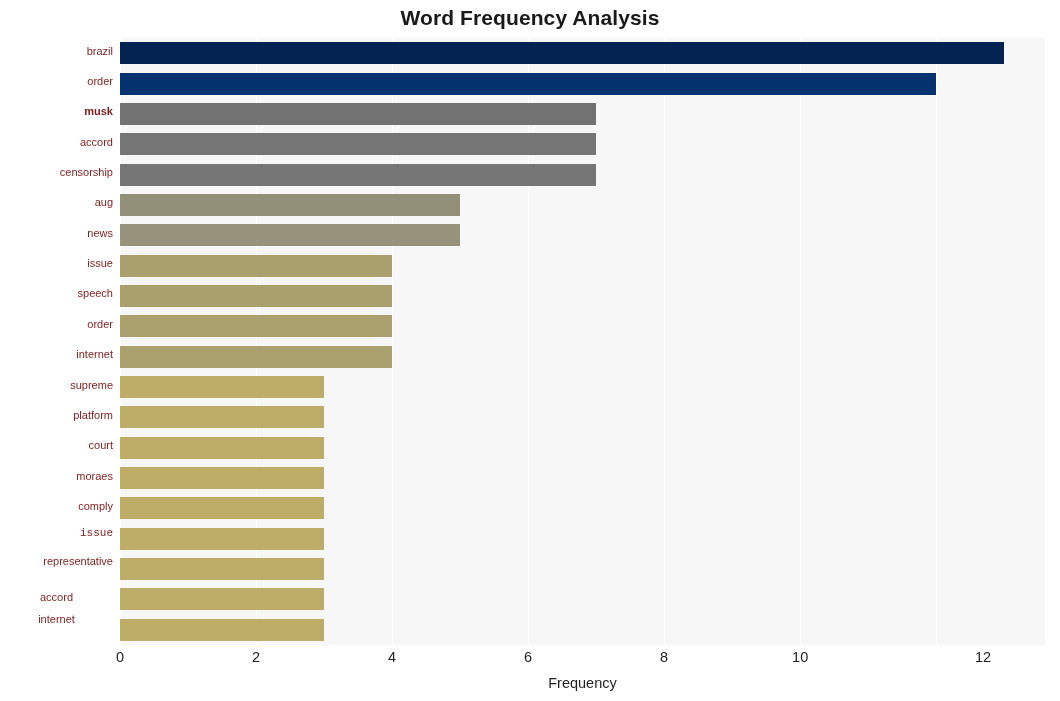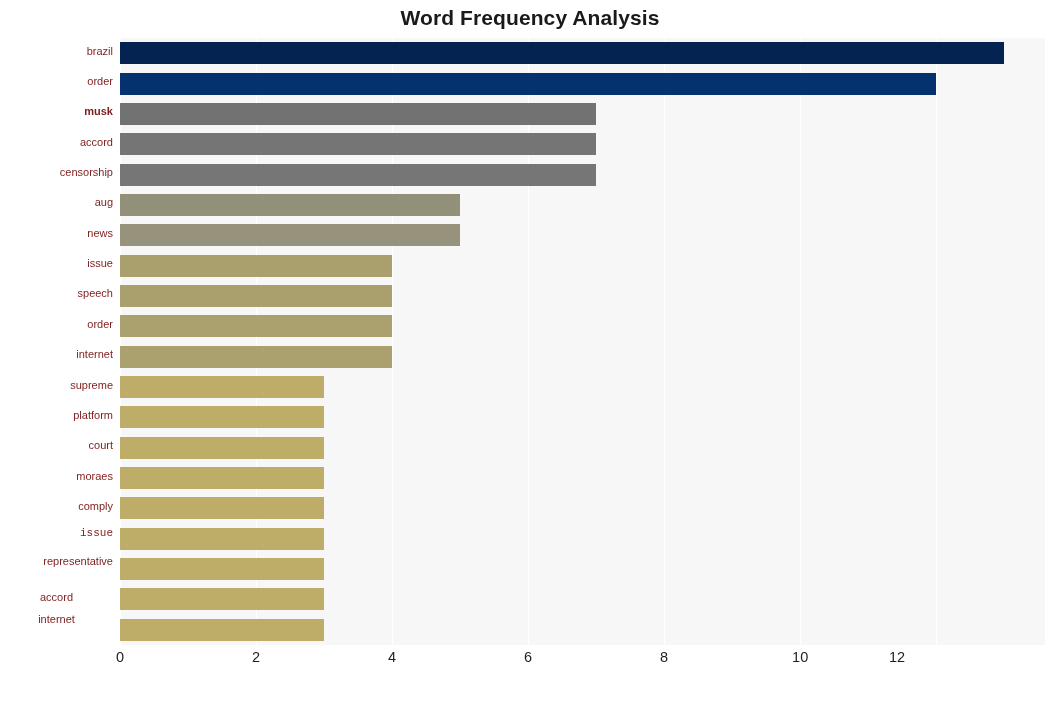--- a/index.html
+++ b/index.html
@@ -222,17 +222,18 @@
       <div class="y-label" style="top: 553.975px; text-align: center;">accord</div>
       <div class="y-label" style="top: 576px; text-align: center;">internet</div>
     </div>
   <div id="x-labels">
       <div class="x-label" style="left: 120px;">0</div>
       <div class="x-label" style="left: 256.029px;">2</div>
       <div class="x-label" style="left: 392.059px;">4</div>
       <div class="x-label" style="left: 528.088px;">6</div>
       <div class="x-label" style="left: 664.118px;">8</div>
       <div class="x-label" style="left: 800.147px;">10</div>
-      <div class="x-label" style="left: 897px;">12</div>
+      <div class="x-label" style="left: 983px;">12</div>
     </div>
 
+  <div id="x-axis-title">Frequency</div>
 
 </div>
 
 </body></html>

